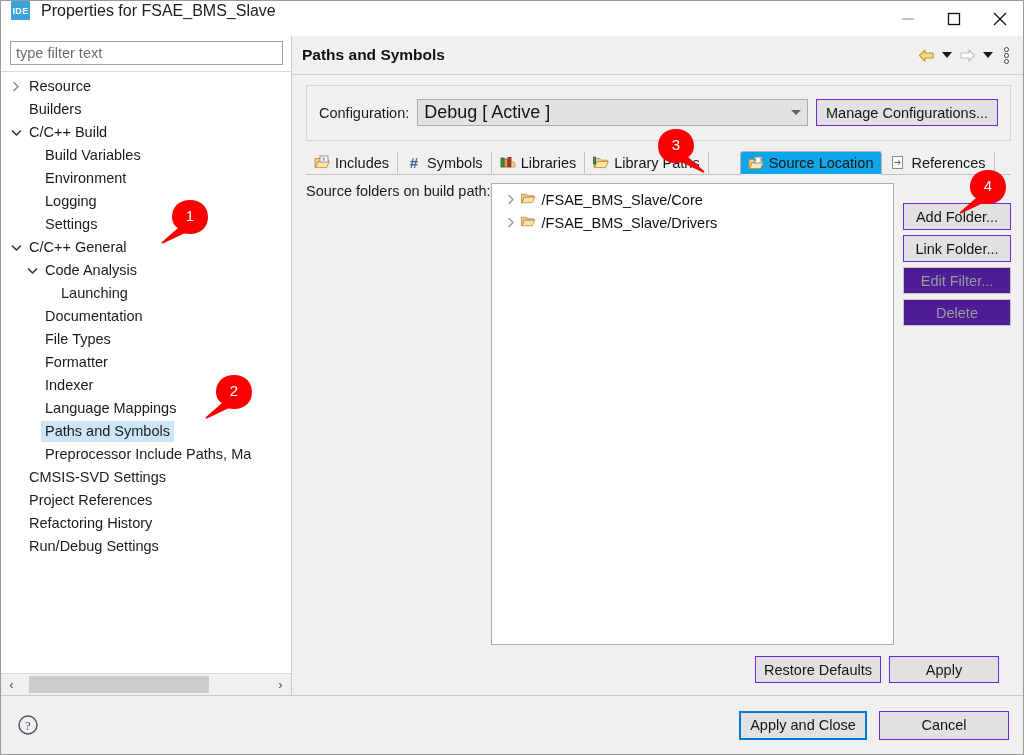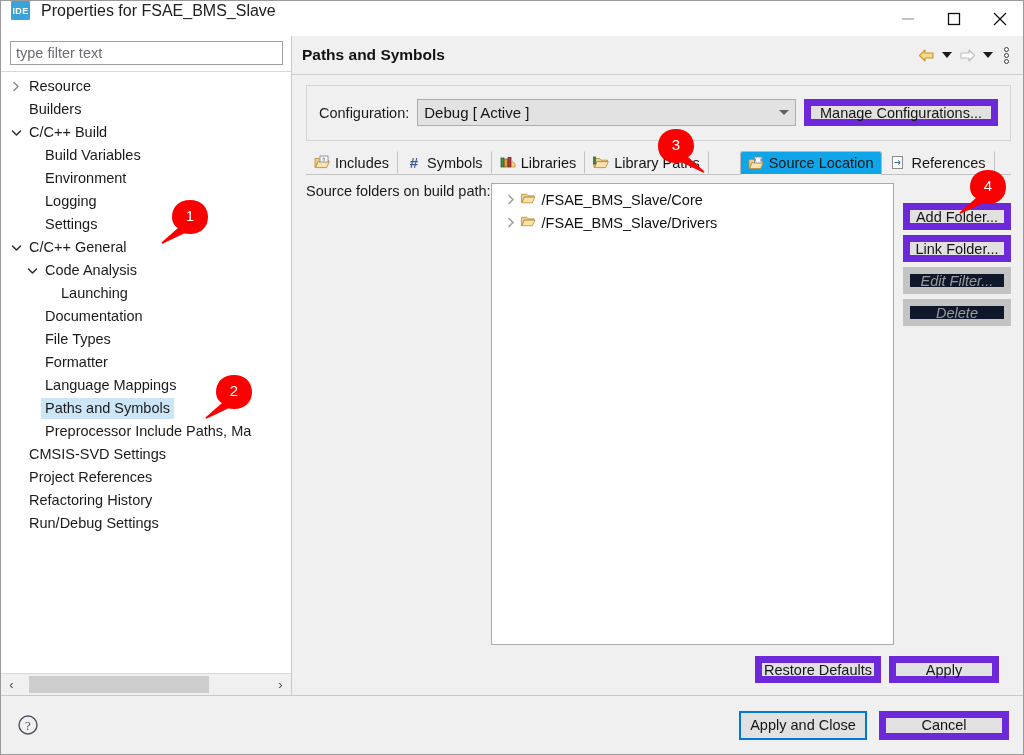--- a/index.html
+++ b/index.html
@@ -270,57 +270,56 @@
     white-space: nowrap;
   }
   #config-combo {
     flex: 1;
     height: 25px;
     background: #e2e2e2;
     border: 1px solid #adadad;
     display: flex;
     align-items: center;
     padding: 0 6px;
-    font-size: 15px;
+    font-size: 18px;
     color: #151515;
     min-width: 0;
     position: relative;
   }
   #config-combo .combo-text {
     flex: 1;
     white-space: nowrap;
     overflow: hidden;
   }
   .chev {
     width: 0; height: 0;
     border-left: 5px solid transparent;
     border-right: 5px solid transparent;
     border-top: 5px solid #4a4a4a;
     opacity: .85;
   }
   .btn {
     height: 27px;
     background: #e1e1e1;
-    border: 7px solid #6d28d9;
+    border: 1px solid #6d28d9;
     font-family: "Liberation Sans", sans-serif;
     font-size: 14.5px;
     color: #141414;
     padding: 0 9px;
     white-space: nowrap;
     cursor: default;
     box-sizing: border-box;
     display: flex;
     align-items: center;
     justify-content: center;
   }
   .btn.disabled {
     color: #9b9b9b;
     border-color: #c3c3c3;
-    background: #0f172a;
-    font-style: italic;
+    background: #4c1d95;
   }
   .btn.default {
     border: 2px solid #0078d7;
     background: #e1e1e1;
   }
 
   
   #tabs {
     display: flex;
     align-items: flex-end;
@@ -568,20 +567,24 @@
               <span class="twisty"></span>
               <span class="label">Documentation</span>
             </div>
             <div class="tree-item lvl1">
               <span class="twisty"></span>
               <span class="label">File Types</span>
             </div>
             <div class="tree-item lvl1">
               <span class="twisty"></span>
               <span class="label">Formatter</span>
+            </div>
+            <div class="tree-item lvl1">
+              <span class="twisty"></span>
+              <span class="label">Indexer</span>
             </div>
             <div class="tree-item lvl1">
               <span class="twisty"></span>
               <span class="label">Language Mappings</span>
             </div>
             <div class="tree-item lvl1 selected">
               <span class="twisty"></span>
               <span class="label">Paths and Symbols</span>
             </div>
             <div class="tree-item lvl1">

